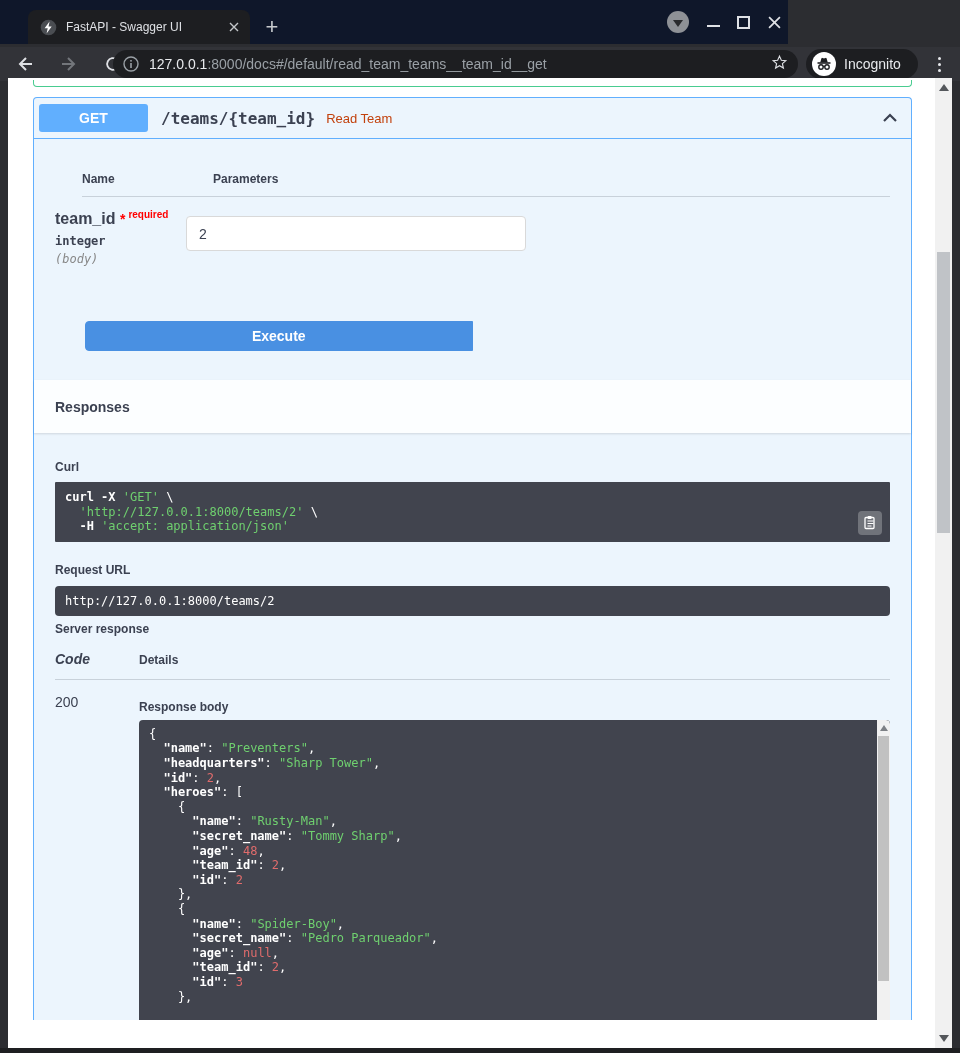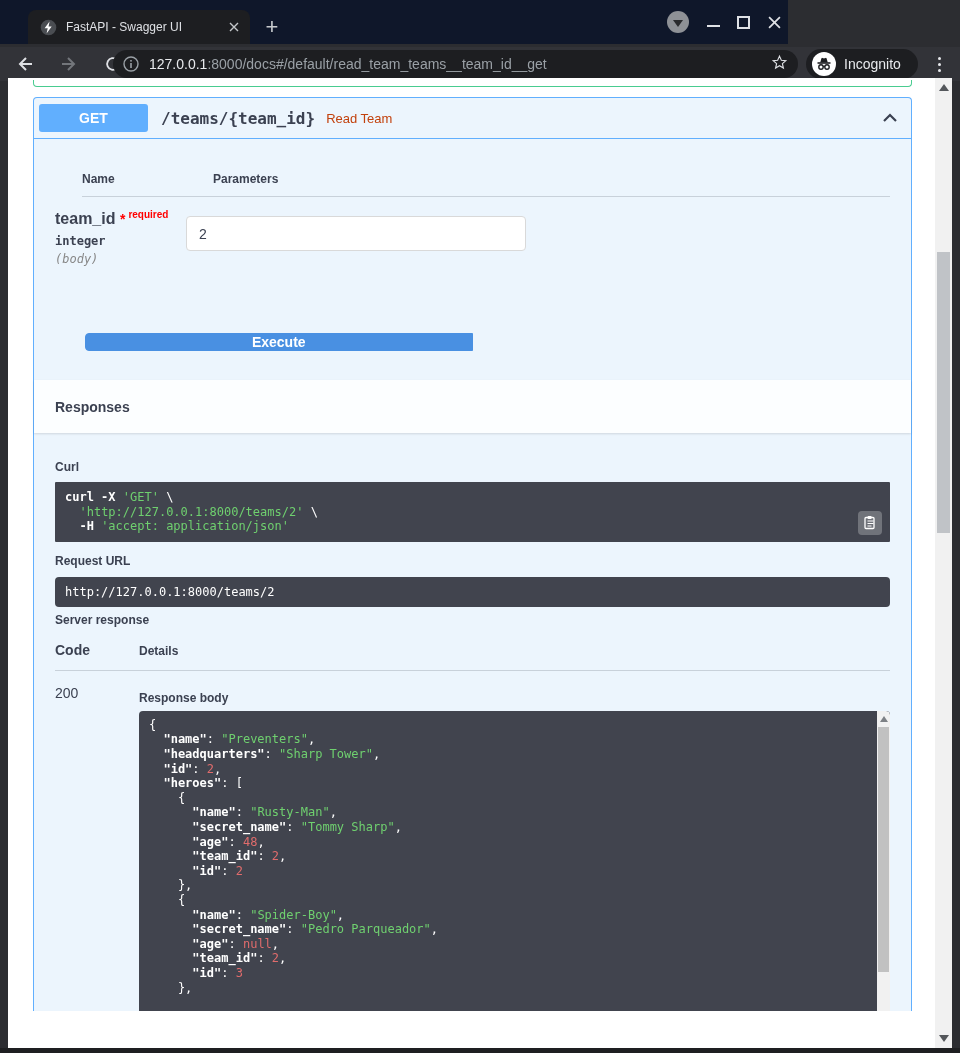--- a/index.html
+++ b/index.html
@@ -93,21 +93,21 @@
   .req-star { color:#f00; font-weight:bold; font-size:14px; }
   .req-label { color:#f00; font-size:10px; vertical-align:super; margin-left:3px; }
   .ptype { margin-top:6px; font-size:12px; font-weight:bold; color:#3b4151; }
   .pin { margin-top:4px; font-size:12px; font-style:italic; color:#888; }
   .pdesc-cell { flex:1; padding-top:7px; }
   .pinput {
     width:340px; height:35px; border:1px solid #d9d9d9; border-radius:4px; background:#fff;
     padding:0 12px; font-size:14px; color:#3b4151; font-family:"Liberation Sans",sans-serif; outline:none;
   }
 
-  .execute-row { display:flex; margin:55px 30px 0 30px; height:30px;align-items:flex-end; }
+  .execute-row { display:flex; margin:55px 30px 0 30px; height:30px; }
   .btn-execute {
     width:50%; background:#4990e2; border:1px solid #4990e2; border-radius:4px 0 0 4px;
     color:#fff; font-weight:bold; font-size:14px; display:flex; align-items:center; justify-content:center;
   }
   .btn-clear {
     width:50%; background:#fff; border:1px solid #7a7d82; border-left:none; border-radius:0 4px 4px 0;
     color:#3b4151; font-weight:bold; font-size:14px; display:flex; align-items:center; justify-content:center;
   }
 
   .responses-band {
@@ -125,28 +125,28 @@
   .tk-p { color:#ffffff; }
   .tk-b { color:#ffffff; font-weight:bold; }
   .tk-s { color:#6fd06f; }
   .tk-k { color:#ffffff; font-weight:bold; }
   .tk-n { color:#e06c6c; }
   .copy-btn {
     position:absolute; right:8px; bottom:6px; width:24px; height:24px;
     background:rgba(255,255,255,.25); border-radius:4px; display:flex; align-items:center; justify-content:center;
   }
 
-  .requrl-label { margin-top:12px; }
+  .requrl-label { margin-top:21px; }
   .requrl-block {
     margin-top:9px; background:#41444e; border-radius:4px; padding:8px 10px;
     font-size:12px; color:#fff; white-space:pre;
   }
   .servresp-label { margin-top:6px; }
   .code-head { display:flex; margin-top:15px; align-items:flex-end; }
-  .code-col { width:84px; font-size:14px; font-weight:bold; color:#3b4151; }
+  .code-col { width:84px; font-size:14px; font-weight:bold; color:#3b4151;font-style:italic; }
   .details-col { font-size:12px; font-weight:bold; color:#3b4151; }
   .code-divider { border-bottom:1px solid rgba(59,65,81,.2); margin-top:12px; }
   .response-row { display:flex; margin-top:12px; }
   .code-cell { width:84px; font-size:14px; color:#3b4151; padding-top:2px; }
   .resp-cell { flex:1; }
   .respbody-label { margin-top:8px; }
   .resp-pre {
     position:relative; margin-top:6px; background:#41444e; border-radius:4px 4px 0 0;
     padding:7px 24px 7px 10px; font-size:12px; line-height:14.6px; height:300px; overflow:hidden;
   }

